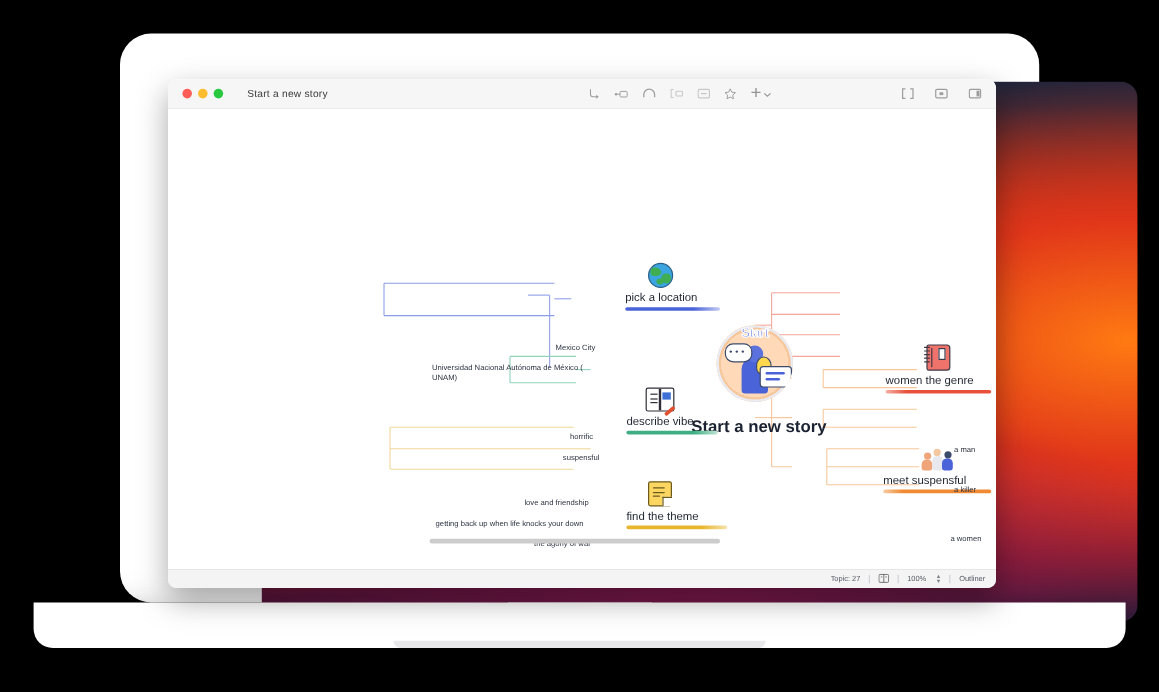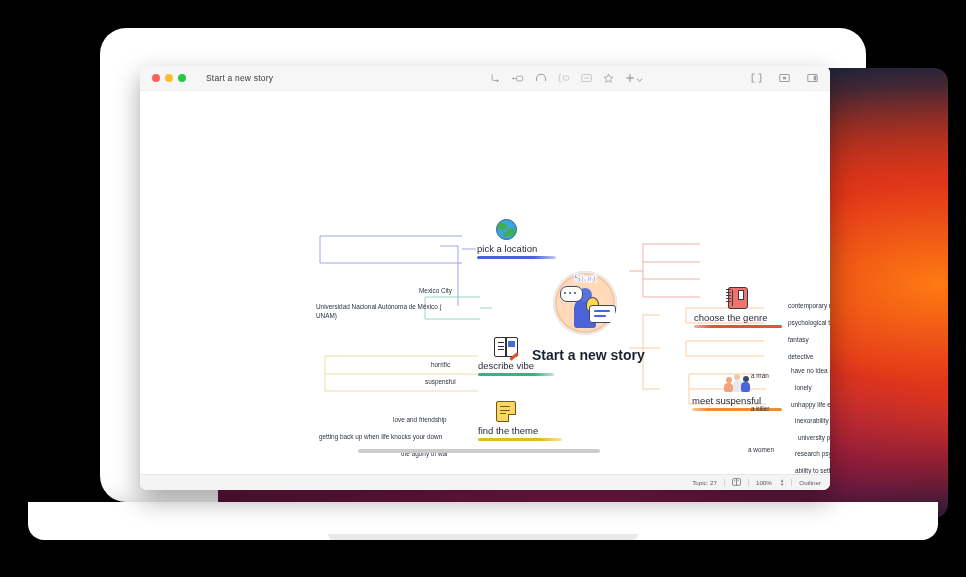--- a/index.html
+++ b/index.html
@@ -60,21 +60,21 @@
   .tb-ic{opacity:.55;display:flex;align-items:center;}
   .tb-ic.dim{opacity:.28;}
   .tb-ic svg{display:block;}
   .plusgrp{display:flex;align-items:center;gap:1px;opacity:.6;}
 
   .canvas{flex:1 1 auto;position:relative;background:#fff;overflow:hidden;}
 
   
   .mm{position:absolute;inset:0;}
   .mm svg.lines{position:absolute;left:0;top:0;width:690px;height:386px;}
-  .node{position:absolute;}
+  .node{position:absolute;margin-left:44px;}
   .topic-label{font-size:9.5px;color:#1e2430;white-space:nowrap;}
   .bar{height:3px;border-radius:2px;margin-top:2px;}
   .emoji{font-size:17px;line-height:1;text-align:center;}
   .leaf{font-size:6.4px;color:#2b3240;white-space:nowrap;line-height:1.35;}
   .leaf.wrap{white-space:normal;width:142px;}
   .center-title{font-size:14px;font-weight:bold;color:#1b2231;white-space:nowrap;}
 
   
   .idea-ill{position:relative;width:64px;height:64px;border-radius:50%;
     background:radial-gradient(circle at 50% 50%, #ffd9b8 0 62%, #f7c79c 62% 100%);
@@ -282,21 +282,21 @@
         <div class="node" style="left:337px;top:128px;">
           <div class="emoji" style="width:58px;">
             <span class="globe" style="display:inline-block;"><i class="c1"></i><i class="c2"></i><i class="c3"></i></span>
           </div>
           <div class="topic-label">pick a location</div>
           <div class="bar" style="background:linear-gradient(90deg,#4a63d8 0%,#4a63d8 72%,#c3cbf2 100%);width:79px;"></div>
         </div>
         <div class="node leaf" style="left:279px;top:196px;">Mexico City</div>
         <div class="node leaf wrap" style="left:176px;top:212px;">Universidad Nacional Autónoma de México ( UNAM)</div>
 
-        <div class="node" style="left:338px;top:246px;">
+        <div class="node" style="left:338px;top:232px;">
           <div class="emoji" style="width:56px;">
             <span class="openbook" style="display:inline-block;">
               <i class="mid"></i>
               <i class="bl" style="top:4px;width:6px"></i><i class="bl" style="top:7.5px;width:6px"></i><i class="bl" style="top:11px;width:6px"></i>
               <i class="img"></i><i class="pen"></i>
             </span>
           </div>
           <div class="topic-label">describe vibe</div>
           <div class="bar" style="background:linear-gradient(90deg,#3fae83 0%,#3fae83 74%,#bfe6d5 100%);width:76px;"></div>
         </div>
@@ -323,21 +323,21 @@
               <i class="sp"></i><i class="bm"></i>
               <span class="rings">
                   <i></i>
                   <i></i>
                   <i></i>
                   <i></i>
                   <i></i>
                 </span>
             </span>
           </div>
-          <div class="topic-label">choose the genre</div>
+          <div class="topic-label">women the genre</div>
           <div class="bar" style="background:linear-gradient(90deg,#f4b0a4 0%,#e8503c 20%,#e8503c 100%);width:88px;"></div>
         </div>
         <div class="node leaf" style="left:648px;top:211px;">contemporary romance</div>
         <div class="node leaf" style="left:648px;top:228px;">psychological thriller</div>
         <div class="node leaf" style="left:648px;top:245px;">fantasy</div>
         <div class="node leaf" style="left:648px;top:262px;">detective</div>
 
         <div class="node" style="left:552px;top:283px;">
           <div class="emoji" style="width:90px;text-align:center;">
             <span class="people" style="display:inline-block;">

